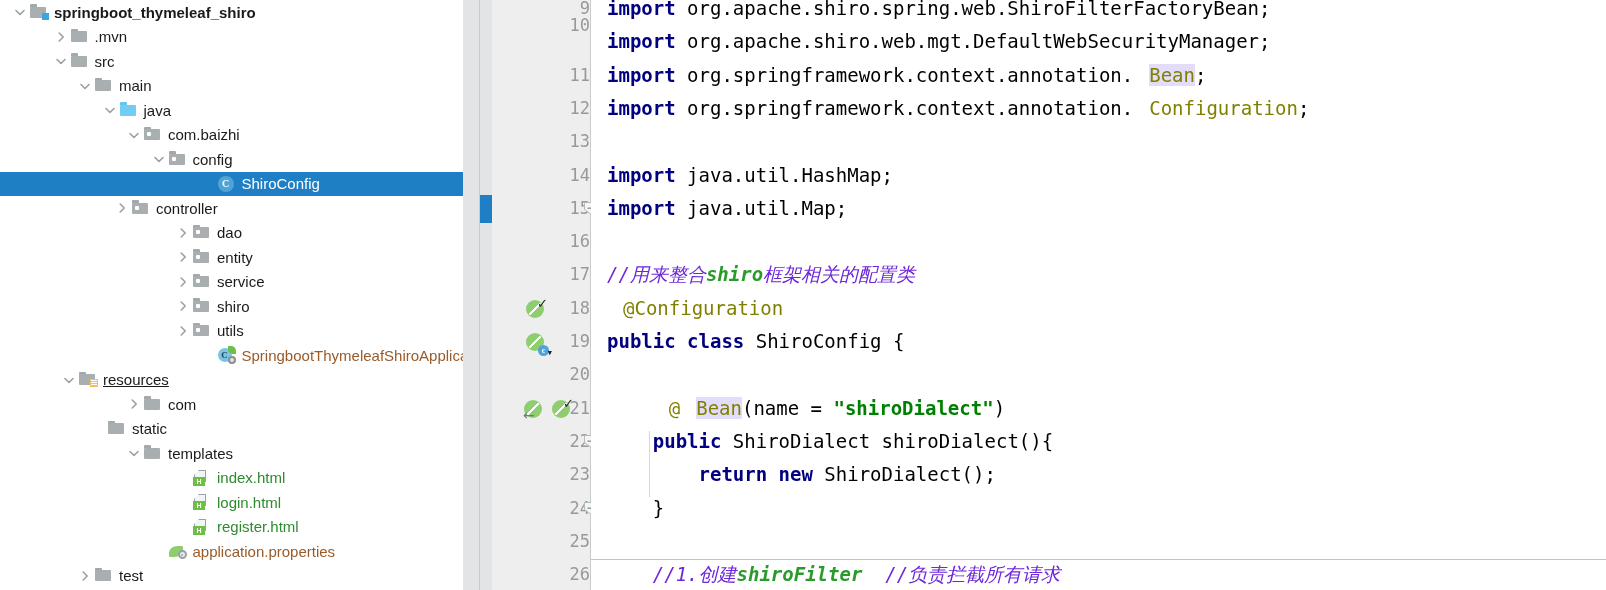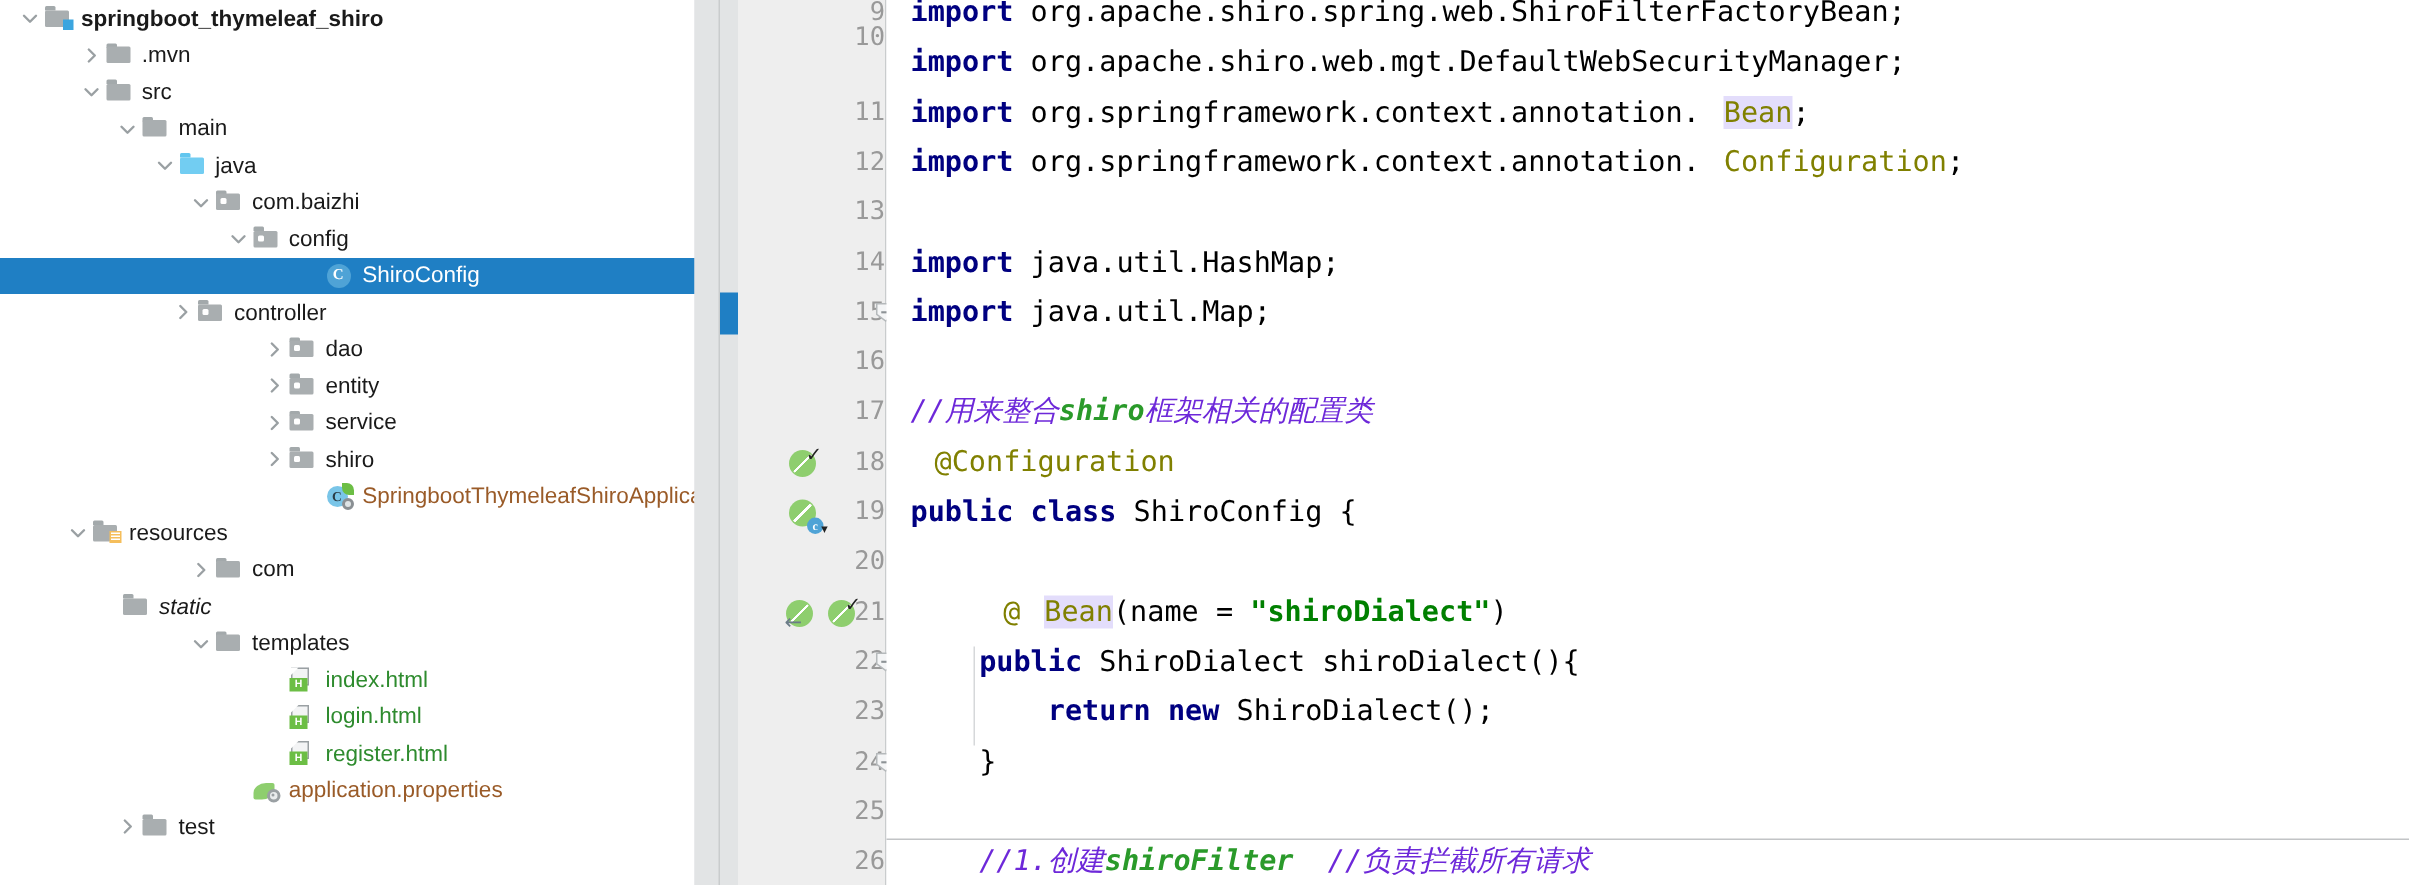--- a/index.html
+++ b/index.html
@@ -432,32 +432,47 @@
           </span>
           <span class="ficon">
             <div class="folder">
               <span class="tab"></span>
               <span class="body"></span>
               <span class="dot"></span>
             </div>
           </span>
           <span class="label">shiro</span>
         </div>
+        <div class="tree-row" style="padding-left: 175px;">
+          <span class="arrow">
+            <svg width="16" height="16" viewBox="0 0 16 16">
+              <path fill="none" stroke="#9aa0a3" stroke-width="1.6" stroke-linecap="round" stroke-linejoin="round" d="M6.2 4 L10.2 8 L6.2 12"></path>
+            </svg>
+          </span>
+          <span class="ficon">
+            <div class="folder">
+              <span class="tab"></span>
+              <span class="body"></span>
+              <span class="dot"></span>
+            </div>
+          </span>
+          <span class="label">utils</span>
+        </div>
         <div class="tree-row" style="padding-left: 199.5px;">
           <span class="arrow none"></span>
           <span class="ficon">
             <div class="cls-spring">
               <span class="c1">C</span>
               <span class="leaf"></span>
               <span class="ring"></span>
             </div>
           </span>
           <span class="label tx-brown">SpringbootThymeleafShiroApplication</span>
         </div>
-        <div class="tree-row" style="padding-left: 44px;">
+        <div class="tree-row" style="padding-left: 61px; text-decoration: underline;">
           <span class="arrow">
             <svg width="16" height="16" viewBox="0 0 16 16">
               <path fill="none" stroke="#9aa0a3" stroke-width="1.6" stroke-linecap="round" stroke-linejoin="round" d="M4 6.5 L8 10.5 L12 6.5"></path>
             </svg>
           </span>
           <span class="ficon">
             <div class="folder">
               <span class="tab"></span>
               <span class="body"></span>
               <span class="rbadge">
@@ -476,21 +491,21 @@
             </svg>
           </span>
           <span class="ficon">
             <div class="folder">
               <span class="tab"></span>
               <span class="body"></span>
             </div>
           </span>
           <span class="label">com</span>
         </div>
-        <div class="tree-row" style="padding-left: 64px; font-style: italic;">
+        <div class="tree-row" style="padding-left: 90px;">
           <span class="arrow none"></span>
           <span class="ficon">
             <div class="folder">
               <span class="tab"></span>
               <span class="body"></span>
             </div>
           </span>
           <span class="label">static</span>
         </div>
         <div class="tree-row" style="padding-left: 126px;">

